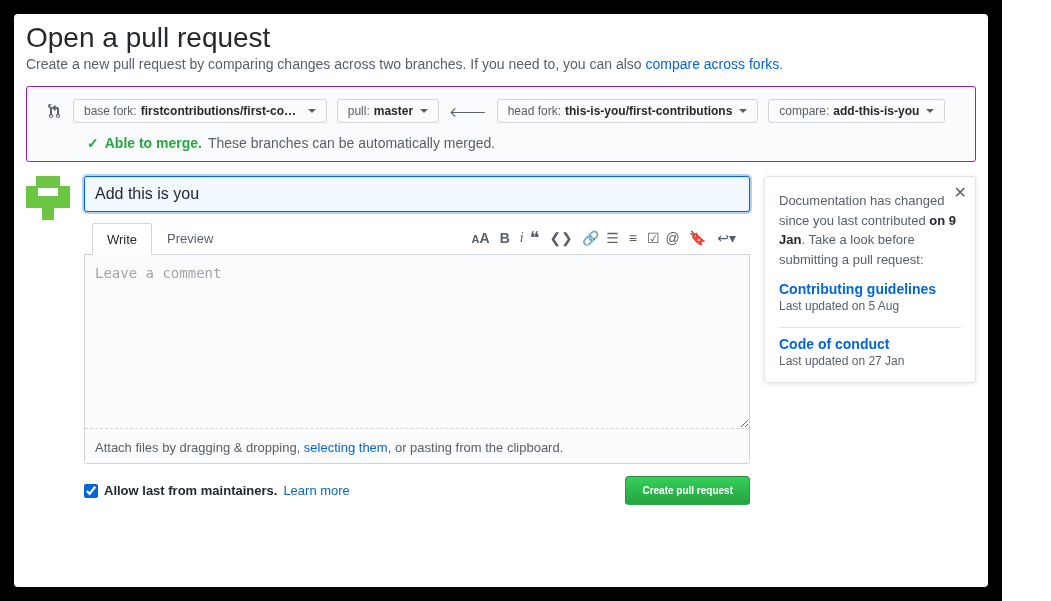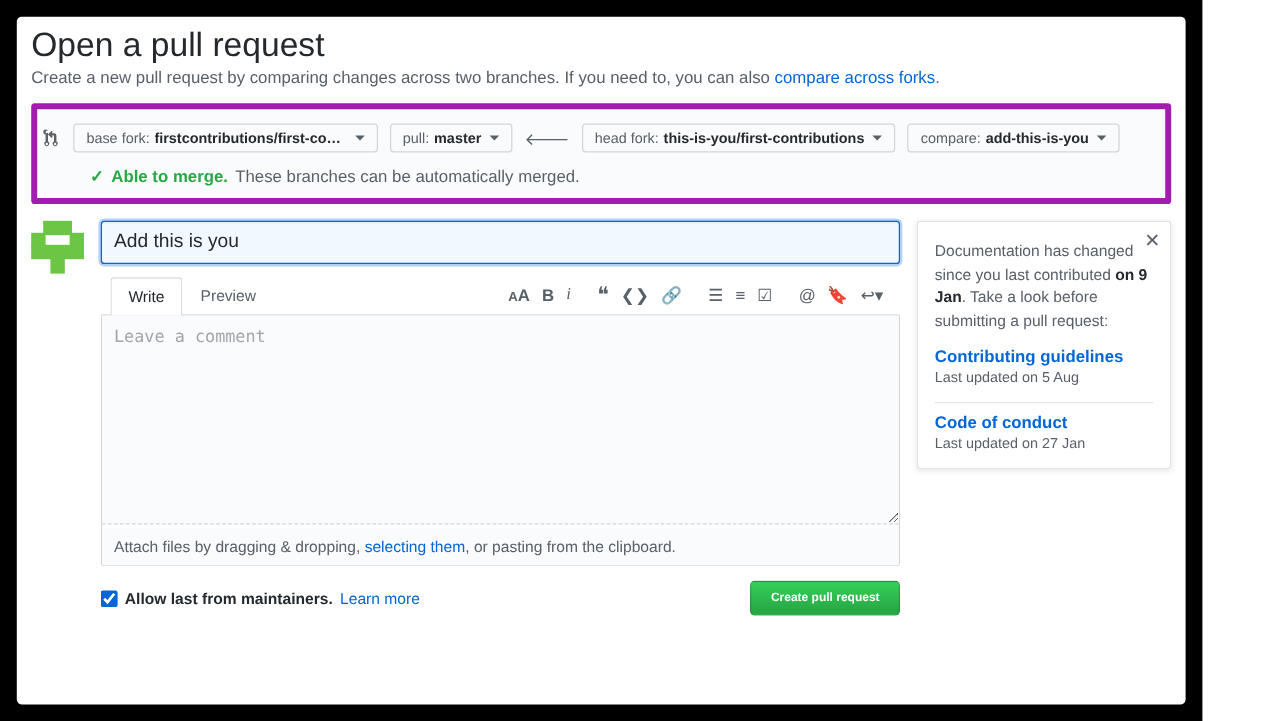--- a/index.html
+++ b/index.html
@@ -2,41 +2,41 @@
 <html><head>
 <meta charset="utf-8">
 <style>
   * { box-sizing: border-box; margin: 0; padding: 0; }
   body { font-family: -apple-system, BlinkMacSystemFont, "Segoe UI", Helvetica, Arial, sans-serif; font-size: 14px; color: #24292e; }
   .outer { background: #000; padding: 14px; width: 1002px; height: 601px; }
   .page { background: #fff; width: 100%; height: 100%; padding: 8px 12px 12px 12px; overflow: hidden; border-radius: 4px; }
   h1 { font-size: 28px; font-weight: 400; margin-bottom: 2px; }
   .subtitle { color: #586069; font-size: 14px; margin-bottom: 14px; }
   .subtitle a { color: #0366d6; text-decoration: none; }
-  .compare-box { border: 5px solid #a21caf; border-radius: 3px; background: #fafbfc; padding: 12px 12px 10px 4px; margin-bottom: 14px; }
+  .compare-box { border: 1px solid #a21caf; border-radius: 3px; background: #fafbfc; padding: 12px 12px 10px 20px; margin-bottom: 14px; }
   .compare-row { display: flex; align-items: center; gap: 10px; flex-wrap: wrap; }
   .compare-icon { width: 16px; height: 16px; color: #586069; }
   .branch-btn { background: #fafbfc; border: 1px solid #d1d5da; border-radius: 3px; padding: 4px 10px; font-size: 12px; color: #586069; display: inline-flex; align-items: center; gap: 4px; cursor: pointer; }
   .branch-btn b { color: #24292e; font-weight: 600; }
   .caret { width: 0; height: 0; border-left: 4px solid transparent; border-right: 4px solid transparent; border-top: 4px solid #586069; margin-left: 3px; }
   .arrow-left { color: #586069; font-size: 14px; }
   .merge-status { display: flex; align-items: center; gap: 6px; margin-top: 12px; font-size: 14px; padding-left: 40px; }
   .check { color: #28a745; font-weight: bold; }
   .able { color: #28a745; font-weight: 600; }
   .merge-desc { color: #586069; }
   .body-row { display: flex; gap: 14px; align-items: flex-start; }
   .avatar { width: 44px; height: 44px; flex-shrink: 0; }
   .avatar-shape { width: 44px; height: 44px; position: relative; }
   .avatar-shape .sq { position: absolute; background: #6cc644; }
   .form-col { flex: 1; min-width: 0; }
   .title-input { width: 100%; padding: 8px 10px; font-size: 16px; border: 1px solid #0366d6; border-radius: 3px; background: #f1f8ff; outline: none; box-shadow: inset 0 1px 2px rgba(27,31,35,.05), 0 0 0 2px rgba(3,102,214,.3); margin-bottom: 10px; color: #24292e; }
   .tabs-bar { display: flex; align-items: center; border-bottom: 1px solid #d1d5da; padding: 0 8px; }
   .tab { padding: 8px 14px; font-size: 13px; color: #586069; cursor: pointer; border: 1px solid transparent; border-bottom: none; border-radius: 3px 3px 0 0; }
   .tab.active { background: #fff; border-color: #d1d5da; color: #24292e; position: relative; top: 1px; }
-  .toolbar-groups { margin-left: auto; display: flex; gap: 22px; color: #586069; padding-right: 6px; }
+  .toolbar-groups { margin-left: auto; display: flex; gap: 6px; color: #586069; padding-right: 6px; }
   .toolbar-groups .grp { display: flex; gap: 10px; align-items: center; }
   .toolbar-groups span { cursor: pointer; font-size: 14px; }
   .editor-box { border: 1px solid #d1d5da; border-top: none; border-radius: 0 0 3px 3px; }
   .textarea { width: 100%; min-height: 174px; padding: 10px; border: none; resize: vertical; font-size: 14px; color: #586069; outline: none; background: #fafbfc; border-bottom: 1px dashed #d1d5da; }
   .textarea::placeholder { color: #a0a6ac; }
   .attach-row { padding: 8px 10px; font-size: 13px; color: #586069; background: #fafbfc; }
   .attach-row a { color: #0366d6; text-decoration: none; }
   .footer-row { display: flex; align-items: center; justify-content: space-between; margin-top: 12px; }
   .allow-edits { display: flex; align-items: center; gap: 6px; font-size: 13px; }
   .allow-edits input { width: 14px; height: 14px; accent-color: #0366d6; }

